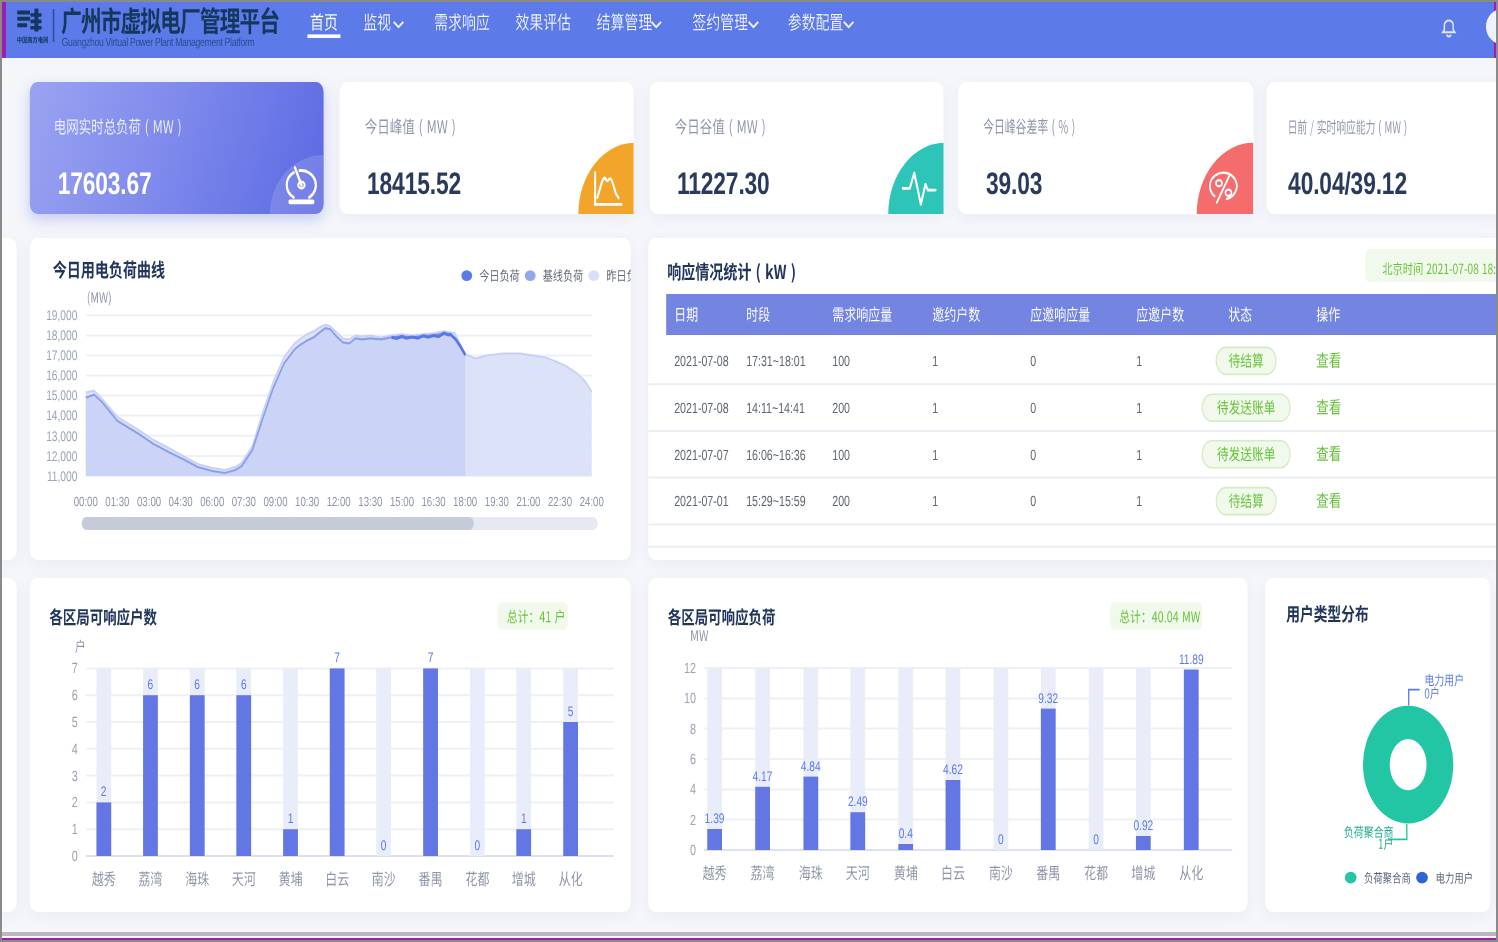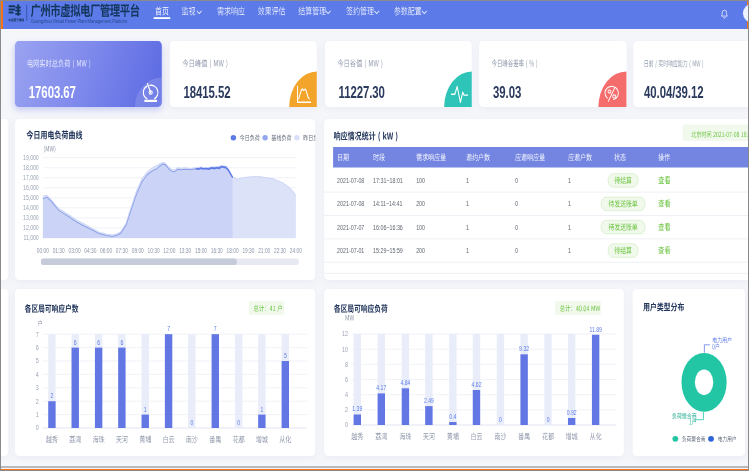--- a/index.html
+++ b/index.html
@@ -1,16 +1,16 @@
 <!DOCTYPE html>
 <html><head><meta charset="utf-8"><style>
 * { margin:0; padding:0; box-sizing:border-box; }
 html,body { width:749px; height:471px; overflow:hidden; }
 body { font-family:"Liberation Sans", sans-serif; position:relative; background:#fff; }
-#frame { position:absolute; left:0; top:0; width:749px; height:471px; border:1.5px solid #8a8a8a; background:#f97316; overflow:hidden; }
+#frame { position:absolute; left:0; top:0; width:749px; height:471px; border:1.5px solid #8a8a8a; background:#a21caf; overflow:hidden; }
 #zoomwrap { position:absolute; left:0; top:0; width:1030px; height:468px; transform:scaleX(0.731); transform-origin:0 0; }
 .abs { position:absolute; }
 .card { position:absolute; background:#fff; border-radius:5px; box-shadow:0 2px 8px rgba(90,110,170,0.07); }
 svg text { font-family:"Liberation Sans", sans-serif; }
 </style></head>
 <body>
 <div id="frame">
   <div id="zoomwrap">
 <div class="abs" style="left:0;top:28.4px;width:1030px;height:440px;background:#f5f6fa"></div>
 <div class="abs" style="left:0;top:118px;width:10.0px;height:161px;background:#fff;border-radius:0 5px 5px 0;box-shadow:0 2px 8px rgba(90,110,170,0.07)"></div>

